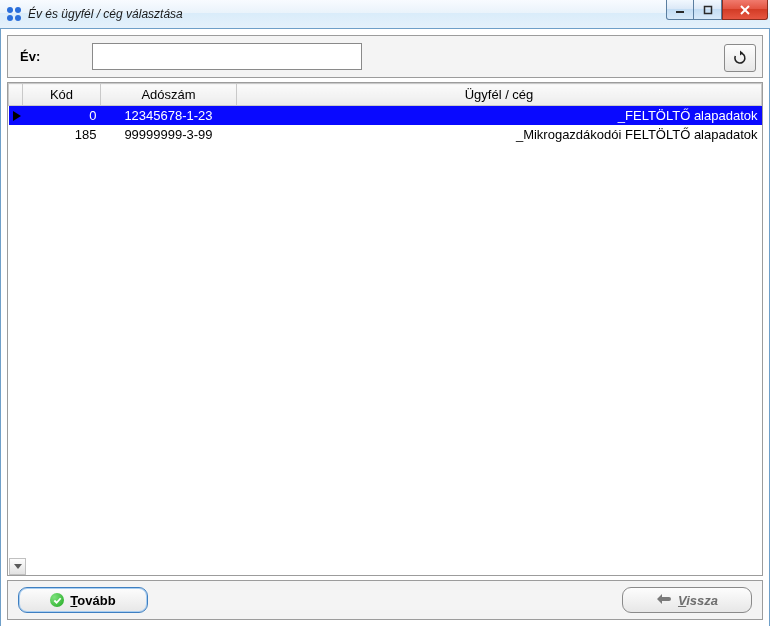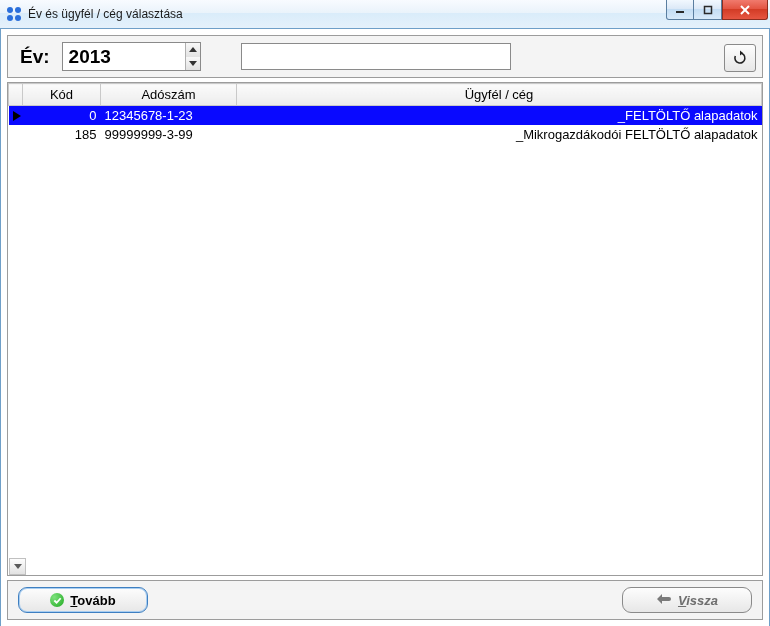--- a/index.html
+++ b/index.html
@@ -32,20 +32,21 @@
   }
   .title-icon span {
     width: 6px; height: 6px;
     background: #2a6fdb;
     border-radius: 50%;
     margin: 1px;
   }
   .title-text {
     font-size: 12px;
     color: #1a1a1a;
+    font-style: italic;
   }
 
   .win-buttons {
     position: absolute;
     right: 0; top: 0;
     display: flex;
     height: 20px;
   }
   .win-btn {
     width: 28px;
@@ -85,21 +86,21 @@
     border: 1px solid #9c9c9c;
     background: #f4f4f4;
     height: 43px;
     display: flex;
     align-items: center;
     padding: 0 6px;
     box-sizing: border-box;
     position: relative;
   }
   .year-label {
-    font-size: 19px;
+    font-size: 13px;
     font-weight: bold;
     margin-left: 6px;
     margin-right: 12px;
     text-align: center;
   }
   .year-field-wrap {
     display: inline-flex;
     align-items: stretch;
     height: 27px;
     border: 1px solid #8a8a8a;
@@ -197,21 +198,21 @@
     background: #0909ff;
     color: #fff;
   }
   col.c-ind { width: 14px; }
   col.c-kod { width: 78px; }
   col.c-ado { width: 136px; }
   col.c-nev { }
 
   td.c-ind { text-align:center; padding:0; }
   td.c-kod { text-align: right; padding-right:4px; }
-  td.c-ado { text-align: left; }
+  td.c-ado { text-align: center; }
   td.c-nev { text-align: right; }
 
   .row-indicator svg { width:8px; height:10px; display:block; margin:auto; }
 
   
   .v-scroll {
     width: 17px;
     background: #f0f0f0;
     border-left: 1px solid #d0d0d0;
     position: relative;
@@ -308,35 +309,20 @@
         <line x1="10" y1="1" x2="2" y2="9" stroke="#fff" stroke-width="2"></line>
       </svg>
     </div>
   </div>
 </div>
 
 <div class="client">
 
   <div class="panel-top">
     <span class="year-label">Év:</span>
-    <span class="year-field-wrap">
-      <input class="year-input" value="2013" style="">
-      <span class="year-spinner">
-        <button>
-          <svg viewBox="0 0 8 5">
-              <polygon points="4,0 8,5 0,5" fill="#333"></polygon>
-            </svg>
-        </button>
-        <button>
-          <svg viewBox="0 0 8 5">
-              <polygon points="0,0 8,0 4,5" fill="#333"></polygon>
-            </svg>
-        </button>
-      </span>
-    </span>
 
     <input class="search-input" type="text" value="" style="">
 
     <div class="refresh-btn">
       <svg width="16" height="16" viewBox="0 0 16 16">
         <path d="M8 3 A5 5 0 1 1 3.3 6" fill="none" stroke="#222" stroke-width="1.6"></path>
         <polygon points="8,0.5 8,5.5 11,3" fill="#222"></polygon>
       </svg>
     </div>
   </div>

